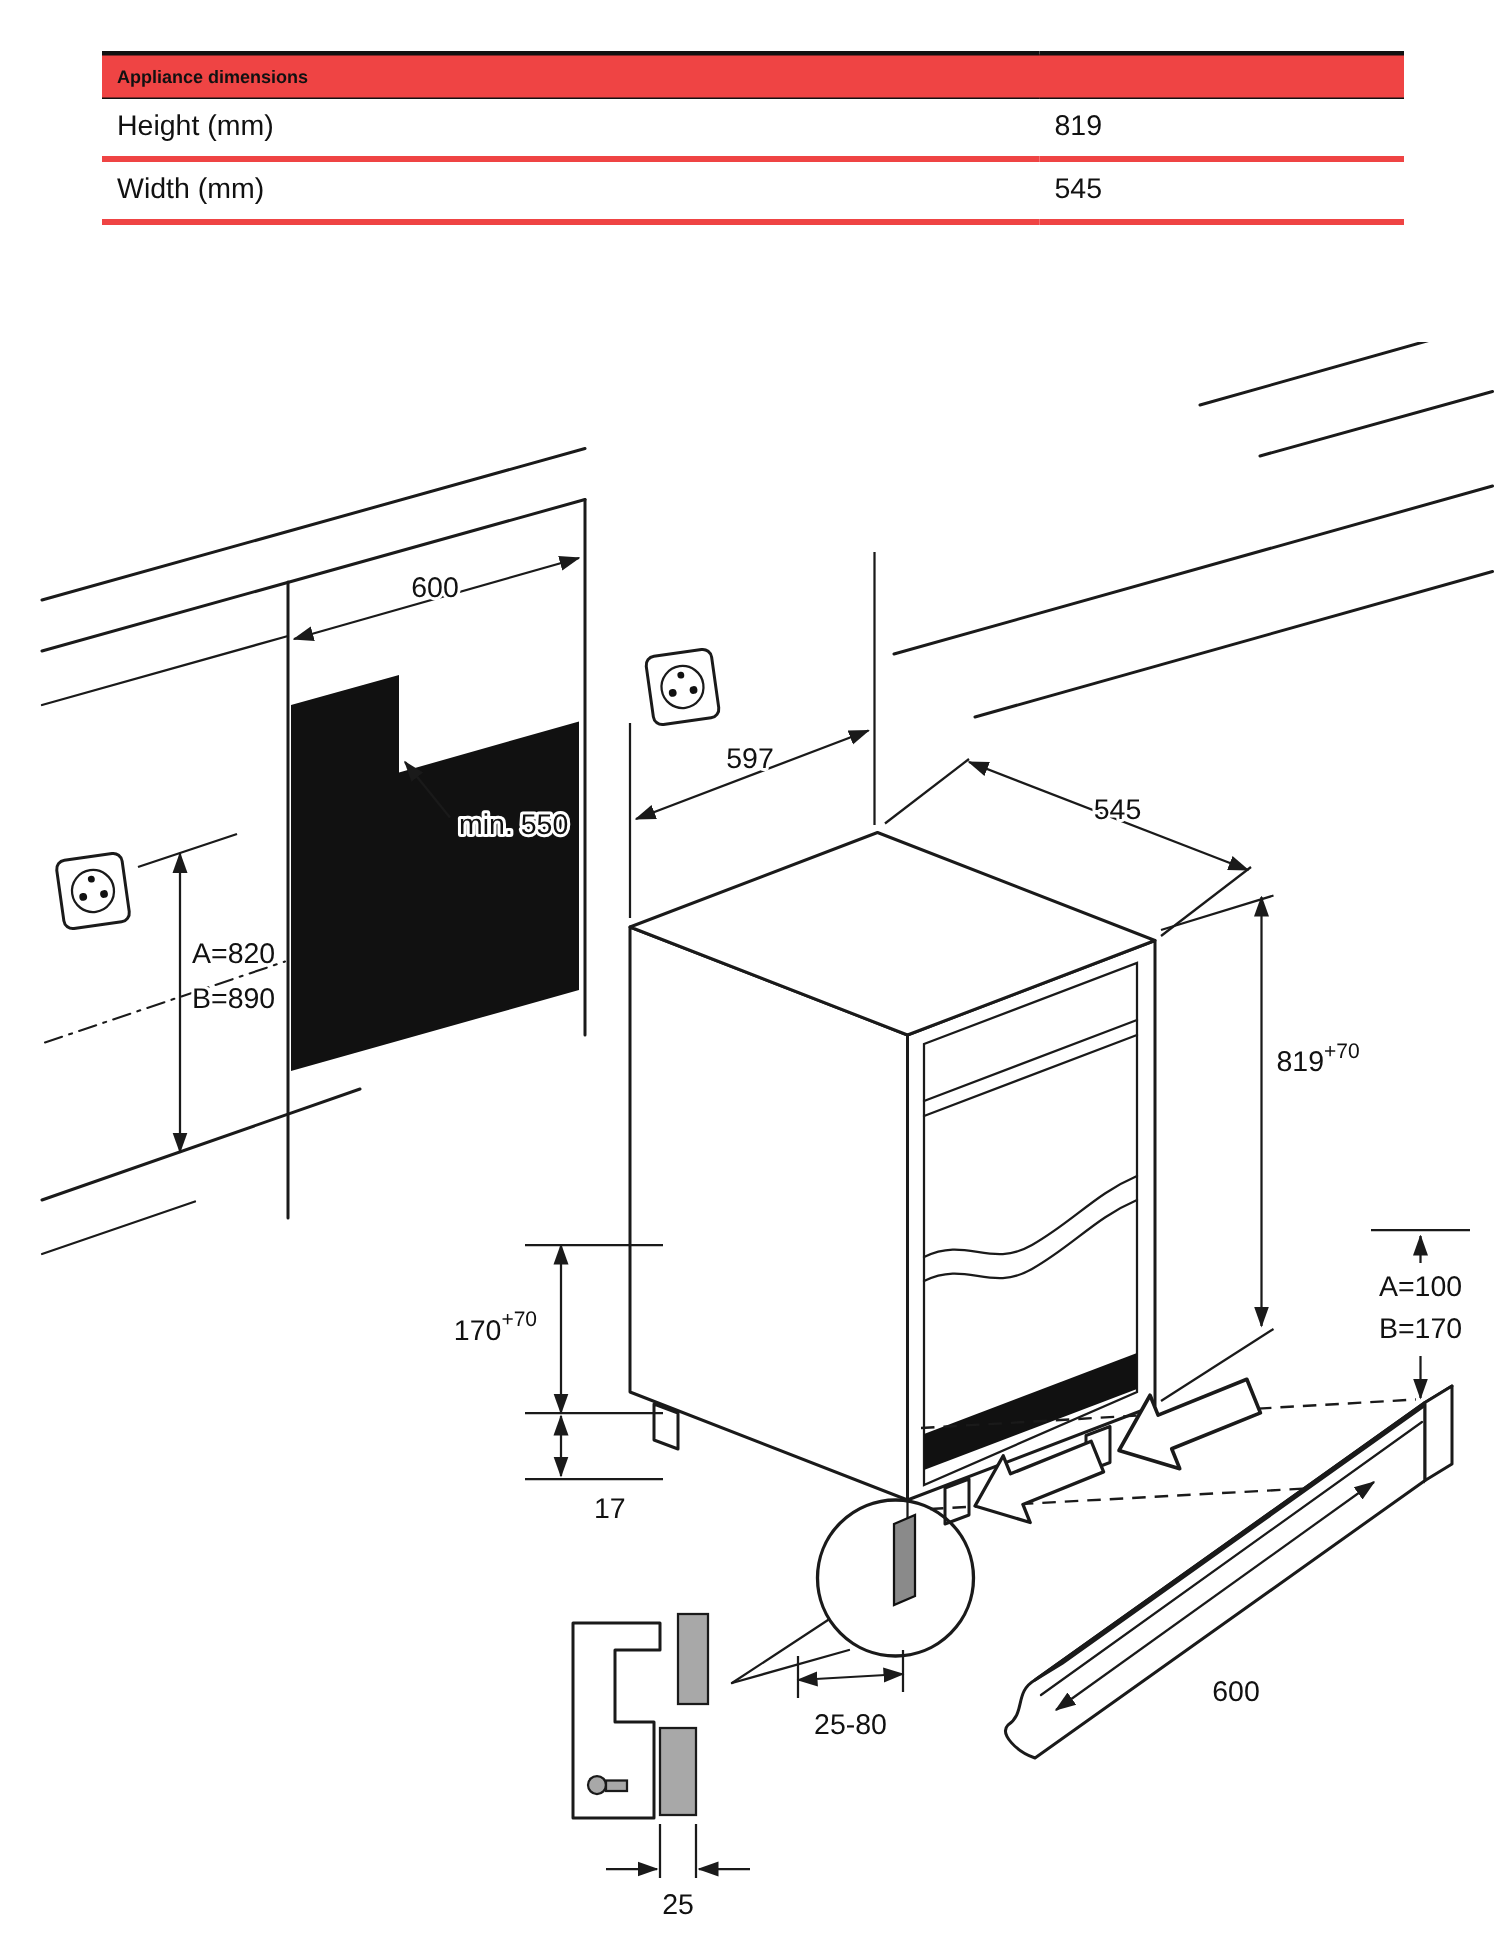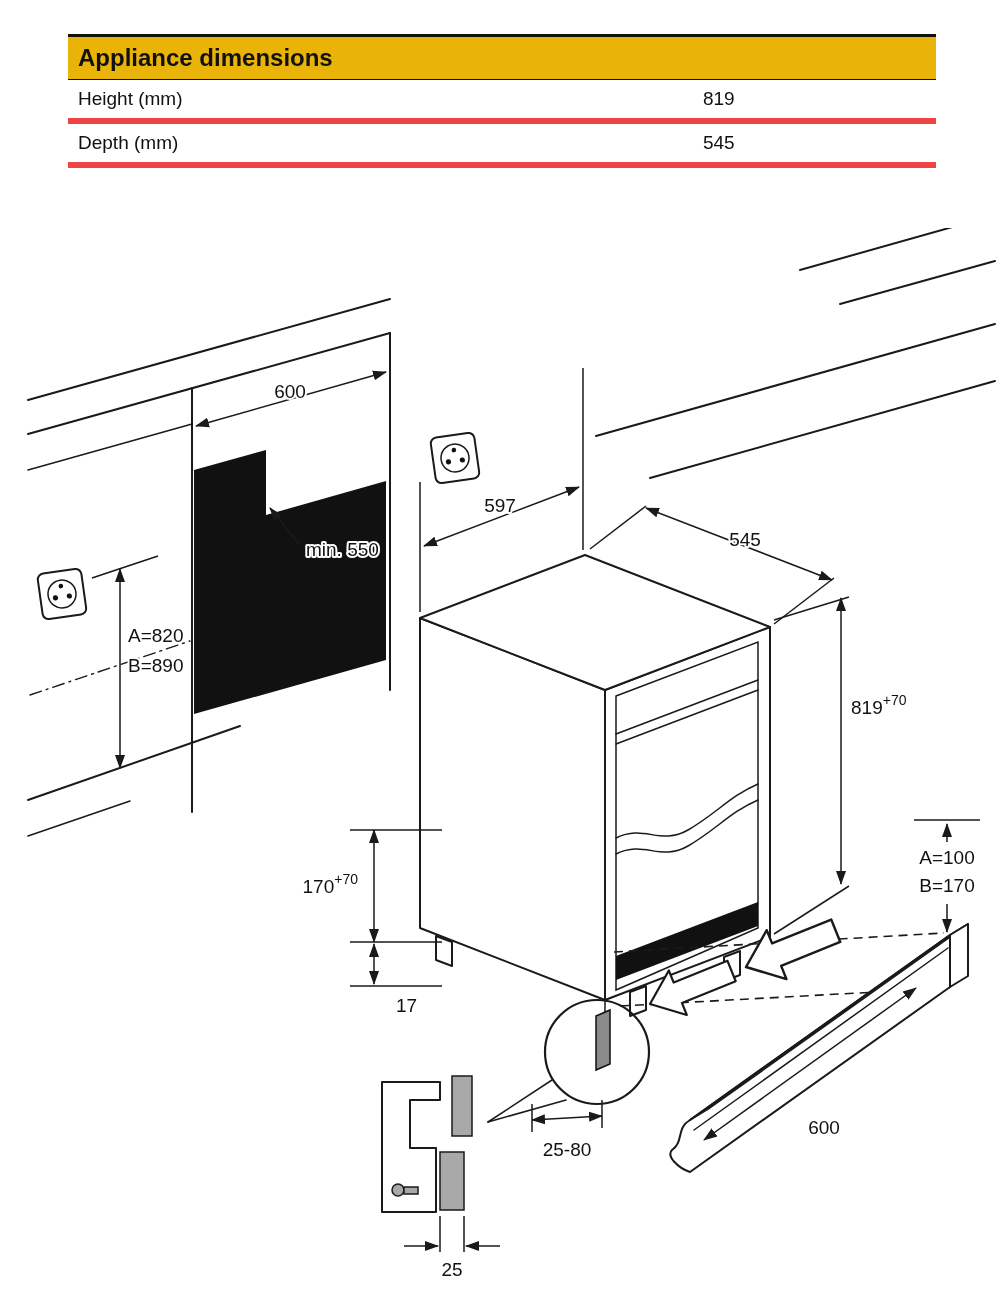--- a/index.html
+++ b/index.html
@@ -1,23 +1,23 @@
 <!DOCTYPE html>
 <html><head>
 <meta charset="utf-8">
 <style>
   html,body{margin:0;padding:0;background:#fff;}
   .page{position:relative;width:1002px;height:1291px;background:#fff;
         font-family:"Liberation Sans",sans-serif;color:#111;overflow:hidden;}
 
   table.dim-table{position:absolute;left:68px;top:34px;width:868px;
         border-collapse:collapse;font-size:19px;}
-  .dim-table th{text-align:left;font-size:24px;font-weight:bold;padding:7px 10px;
-        background:#eab308;border-top:3px solid #111;border-bottom:1px solid #111;}
-  .dim-table td{padding:8px 10px;border-bottom:6px solid #ef4444;}
+  .dim-table th{text-align:left;font-size:12px;font-weight:bold;padding:7px 10px;
+        background:#ef4444;border-top:3px solid #111;border-bottom:1px solid #111;}
+  .dim-table td{padding:8px 10px;border-bottom:4px solid #ef4444;}
   .dim-table td.lbl{width:72%;}
 
   svg.diagram{position:absolute;left:0;top:228px;}
   .ln{stroke:#1a1a1a;stroke-width:2;fill:none;stroke-linecap:round;}
   .thin{stroke-width:1.5;}
   .dim{stroke:#1a1a1a;stroke-width:1.5;fill:none;}
   .dash{stroke:#1a1a1a;stroke-width:1.6;fill:none;stroke-dasharray:9 6;}
   .dashdot{stroke:#1a1a1a;stroke-width:1.4;fill:none;stroke-dasharray:12 5 2 5;stroke-linecap:round;}
   .whitefill{fill:#fff;stroke:#1a1a1a;stroke-width:2;stroke-linejoin:round;}
   .blackfill{fill:#111;stroke:none;}
@@ -37,21 +37,21 @@
       <tr>
           <th colspan="2">Appliance dimensions</th>
         </tr>
     </thead>
     <tbody>
       <tr>
         <td class="lbl">Height (mm)</td>
         <td class="val">819</td>
       </tr>
       <tr>
-        <td class="lbl">Depth (mm)</td>
+        <td class="lbl">Width (mm)</td>
         <td class="val">545</td>
       </tr>
     </tbody>
   </table>
 
   <svg class="diagram" width="1002" height="1063" viewBox="0 228 1002 1063" xmlns="http://www.w3.org/2000/svg">
     <defs>
       <marker id="arr" viewBox="0 0 14 12" refX="13" refY="6" markerWidth="14" markerHeight="12" markerUnits="userSpaceOnUse" orient="auto-start-reverse">
         <path d="M0,1 L14,6 L0,11 Z" fill="#1a1a1a"></path>
       </marker>

